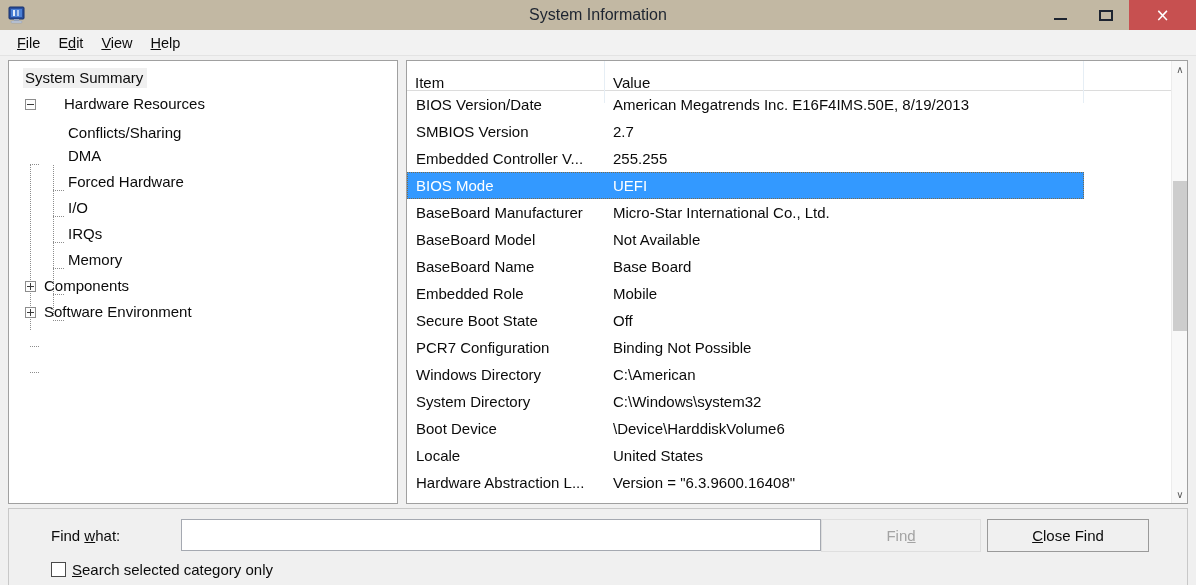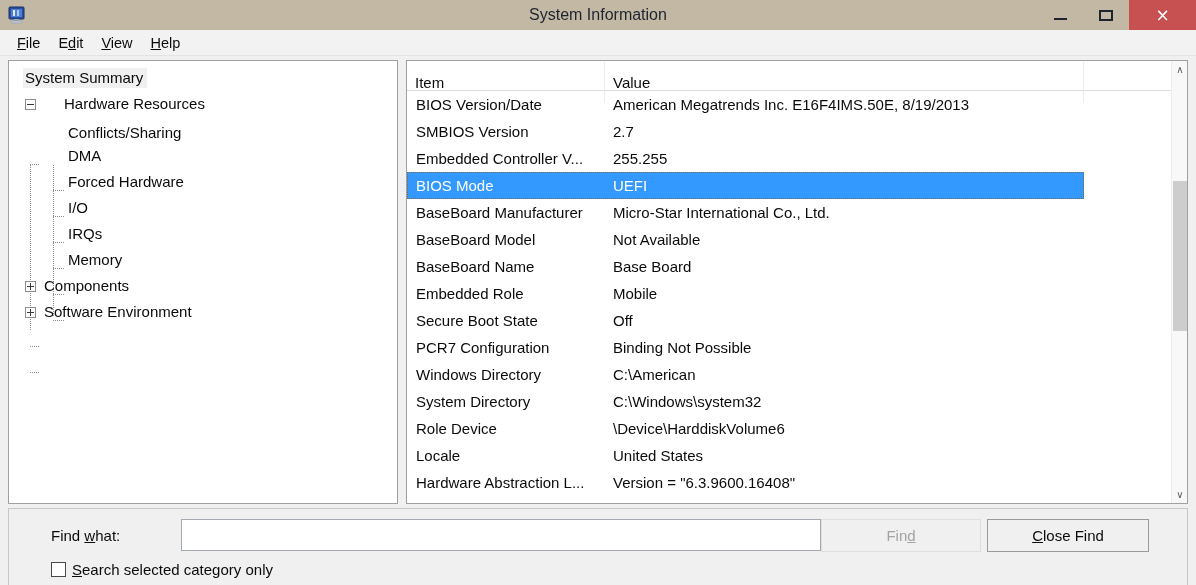--- a/index.html
+++ b/index.html
@@ -495,21 +495,21 @@
             </div>
           <div class="lv-row">
               <span class="cell-item">Windows Directory</span>
               <span class="cell-value">C:\American</span>
             </div>
           <div class="lv-row">
               <span class="cell-item">System Directory</span>
               <span class="cell-value">C:\Windows\system32</span>
             </div>
           <div class="lv-row">
-              <span class="cell-item">Role Device</span>
+              <span class="cell-item">Boot Device</span>
               <span class="cell-value">\Device\HarddiskVolume6</span>
             </div>
           <div class="lv-row">
               <span class="cell-item">Locale</span>
               <span class="cell-value">United States</span>
             </div>
           <div class="lv-row">
               <span class="cell-item">Hardware Abstraction L...</span>
               <span class="cell-value">Version = "6.3.9600.16408"</span>
             </div>

